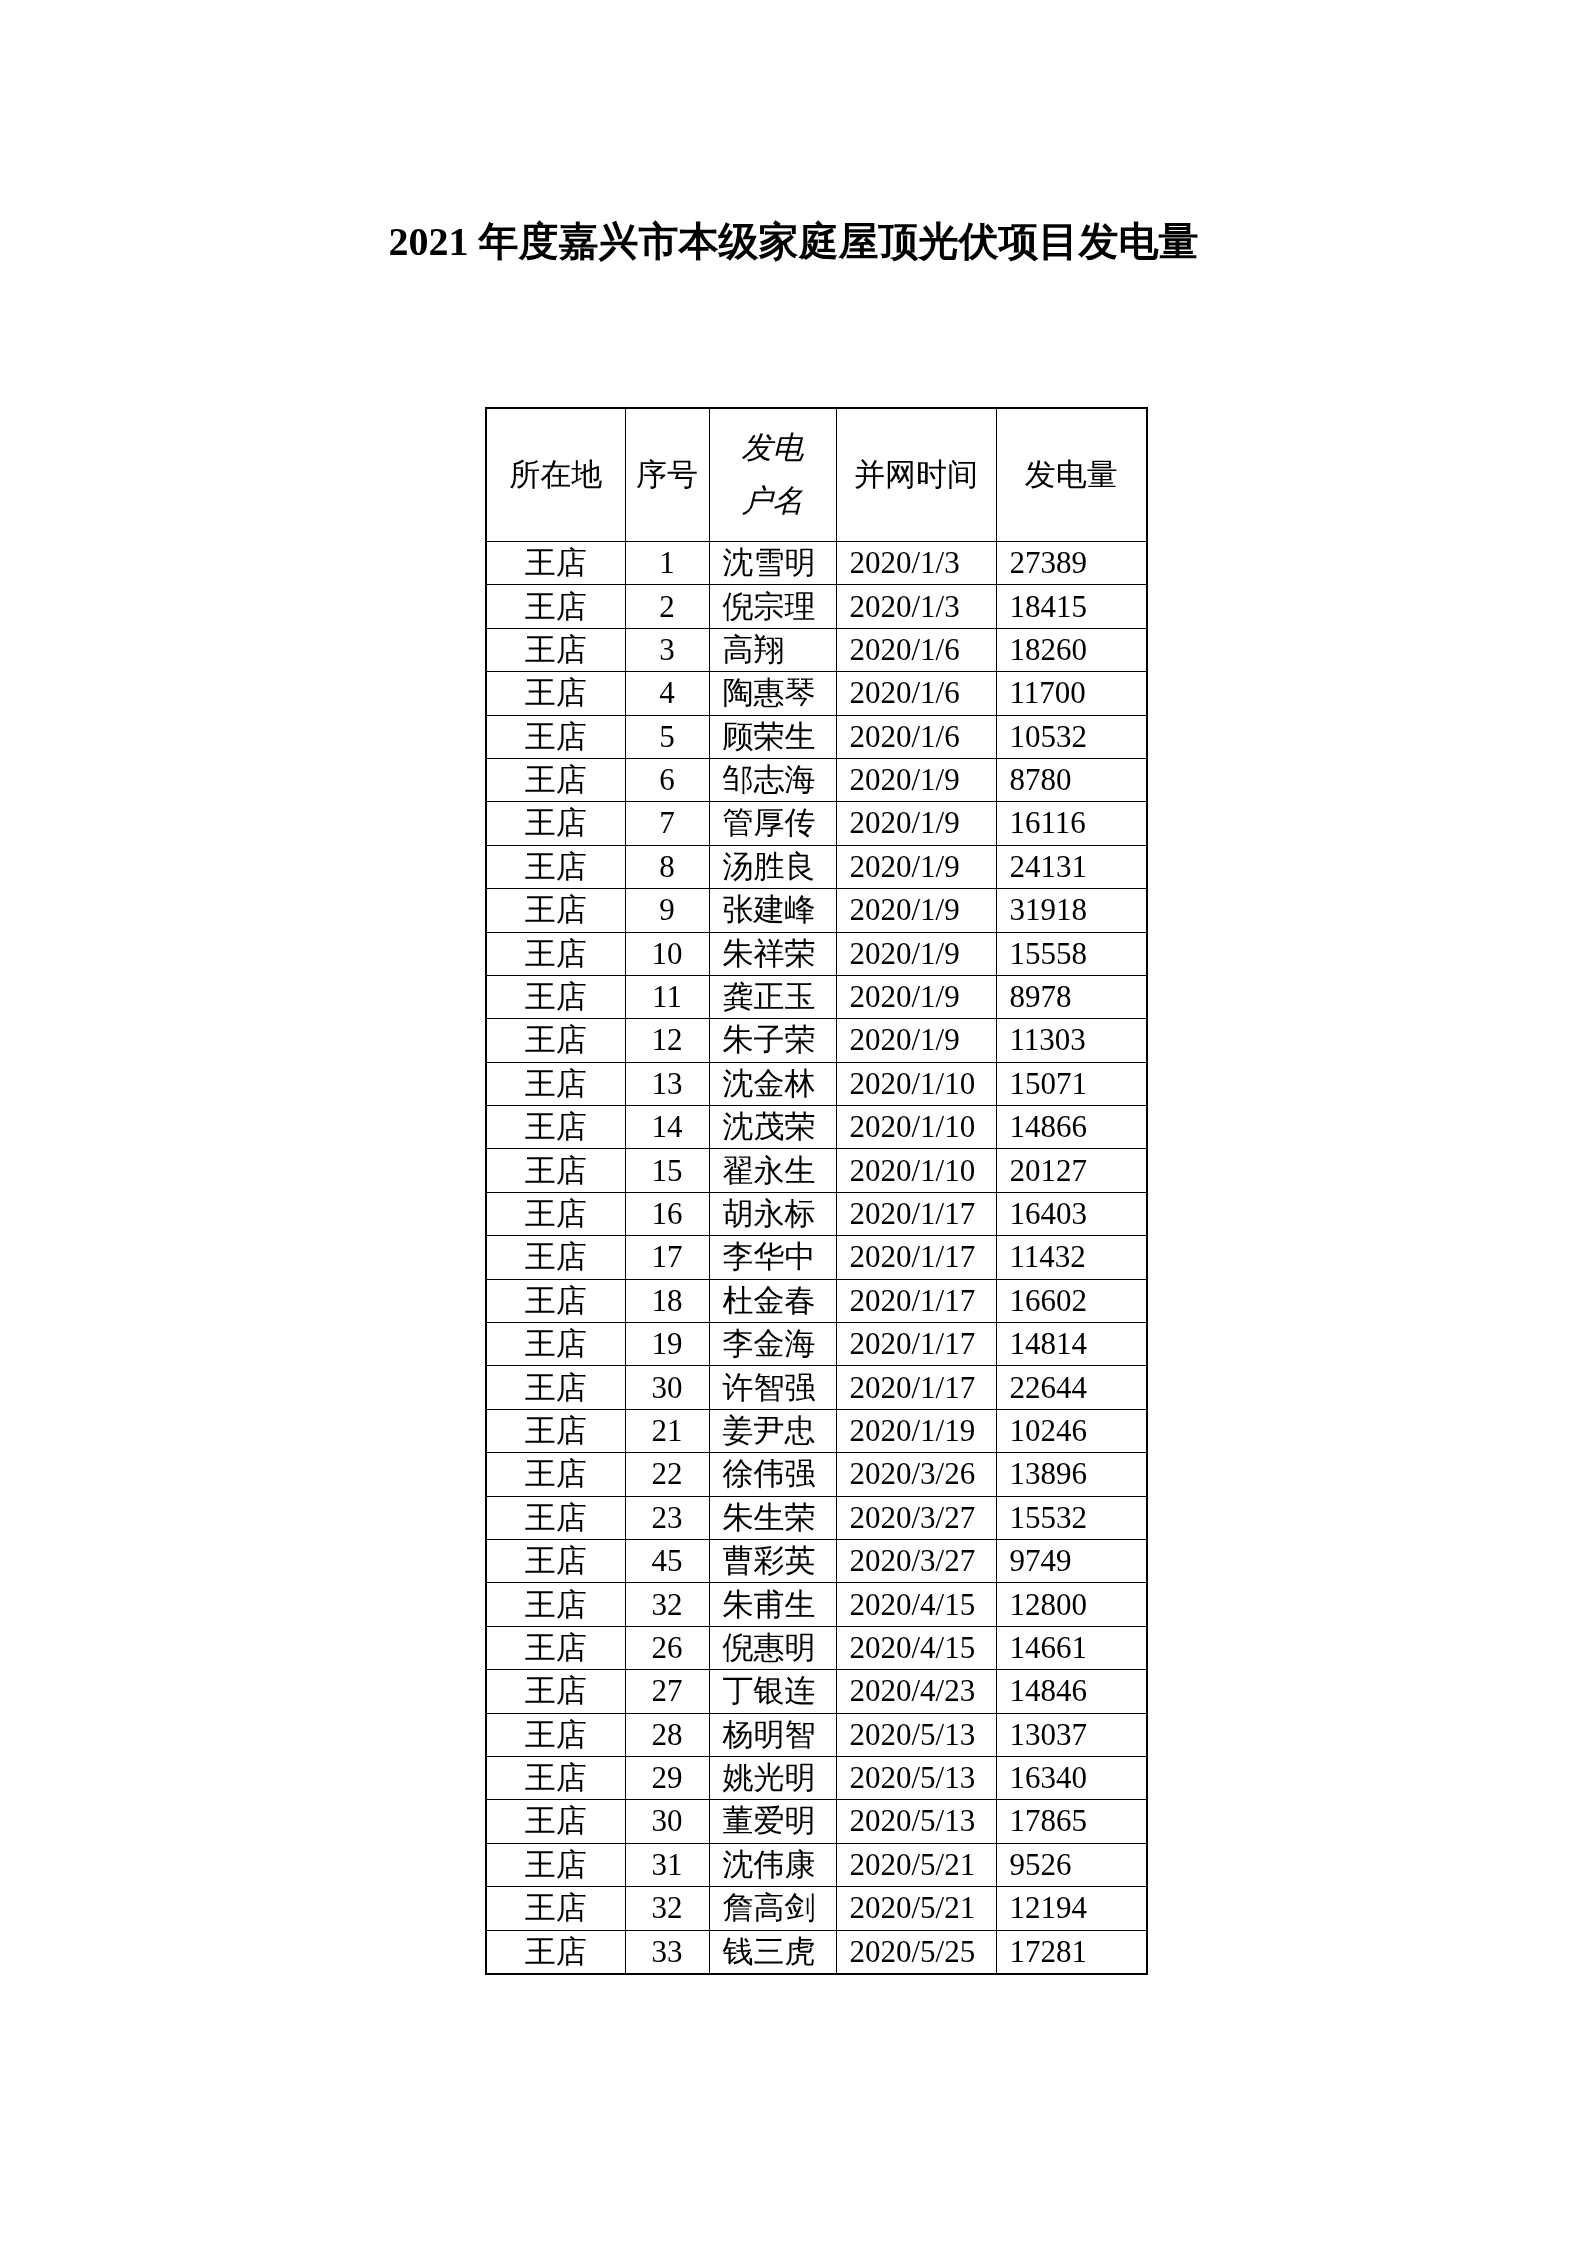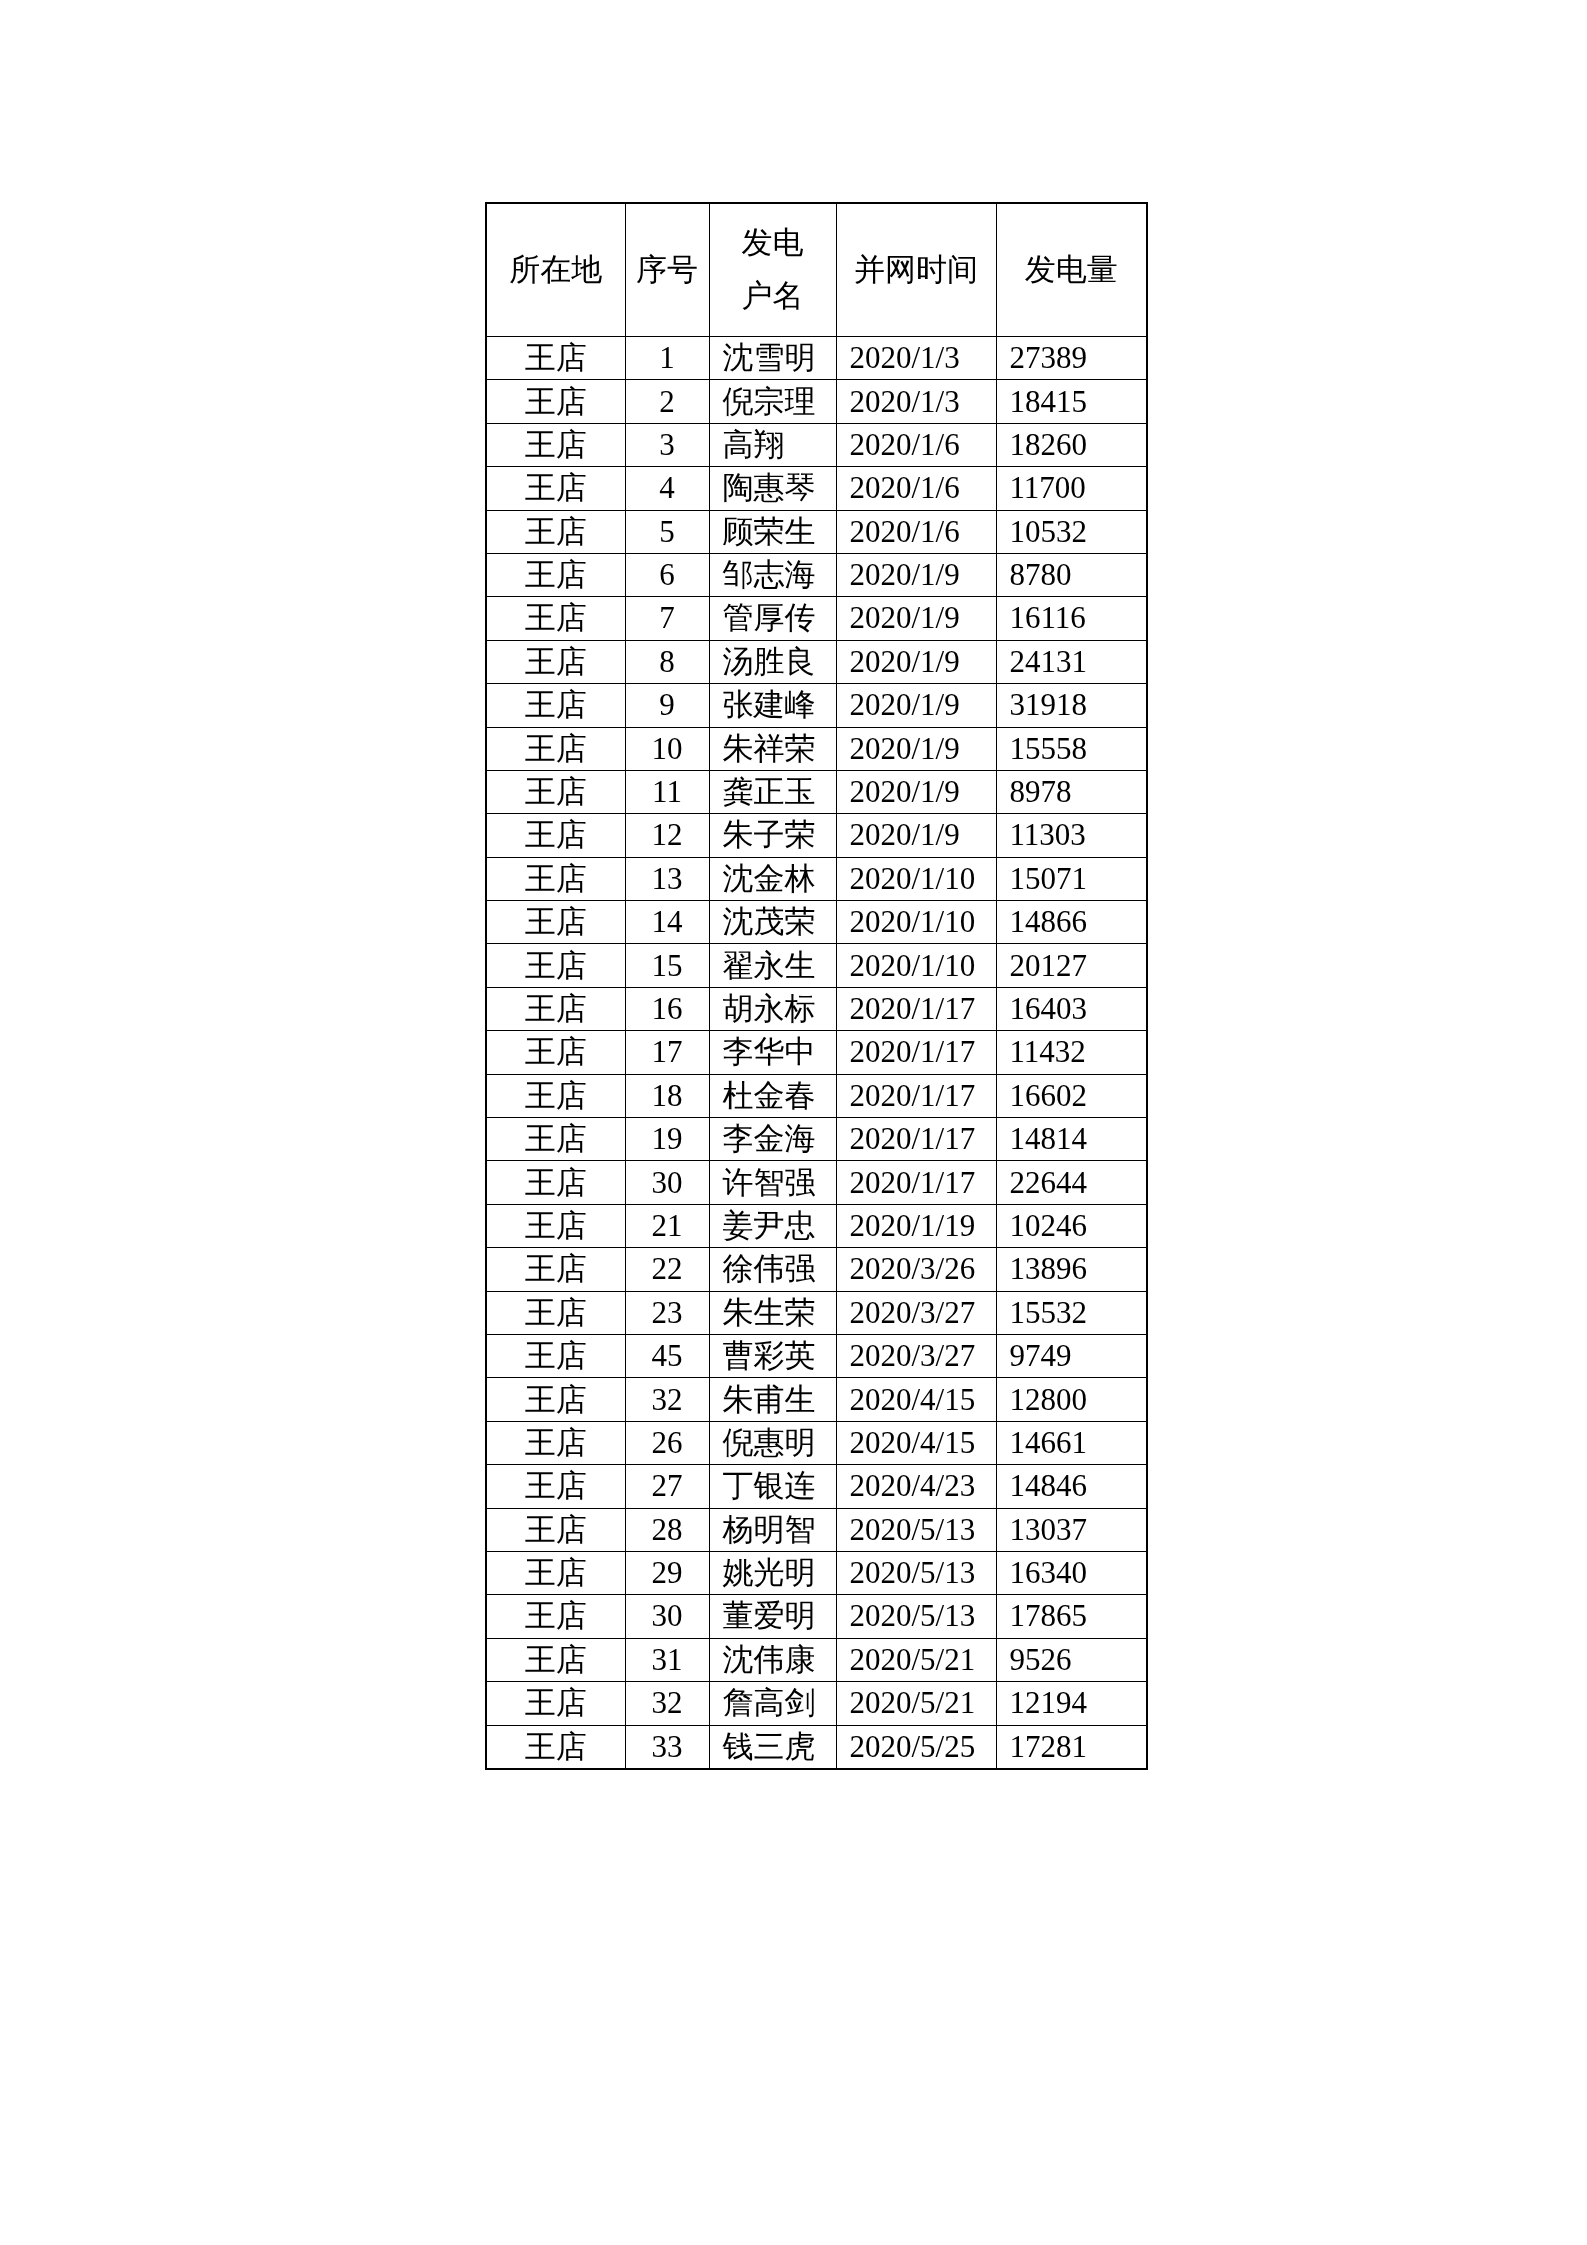--- a/index.html
+++ b/index.html
@@ -45,20 +45,21 @@
   }
   table.data-table th {
     height: 132px;
     font-weight: normal;
     text-align: center;
     line-height: 1.7;
   }
   
   table.data-table th:nth-child(3) {
     padding: 0 20px;
+    font-style: italic;
   }
   table.data-table td {
     height: 42.4px;
     line-height: 1.1;
   }
   table.data-table td:nth-child(1),
   table.data-table td:nth-child(2) {
     text-align: center;
   }
   table.data-table td:nth-child(3),
@@ -67,20 +68,21 @@
     text-align: left;
     padding-left: 13px;
   }
 </style>
 </head>
 <body>
 
 <div class="page">
 
   <div class="doc-title">
+    <div>2021 年度嘉兴市本级家庭屋顶光伏项目发电量</div>
   </div>
 
   <div class="table-wrap">
     <table class="data-table">
       <colgroup>
         <col style="width:139px">
         <col style="width:84px">
         <col style="width:127px">
         <col style="width:160px">
         <col style="width:151px">

